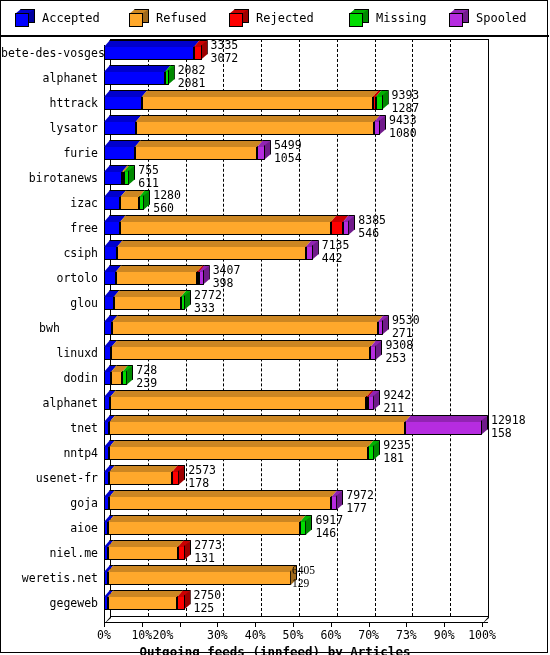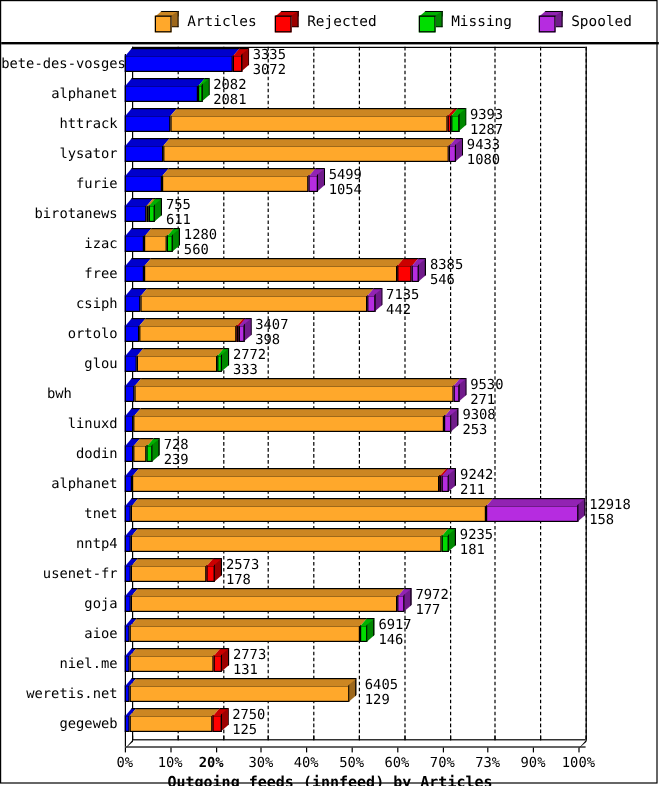--- a/index.html
+++ b/index.html
@@ -40,27 +40,35 @@
   .seg{position:absolute;top:0;height:14px;border:1px solid #000;box-sizing:border-box;}
   .vlabel{position:absolute;font-size:11.5px;color:#000;white-space:nowrap;line-height:12.5px;}
   .xtitle{position:absolute;width:100%;text-align:center;font-size:12.5px;font-weight:bold;color:#000;}
 </style>
 </head>
 <body>
 
 <div id="frame">
 
   <div id="legend">
+      <div class="legend-item" style="position: absolute; left: 14px; top: 8px;">
+        <span class="cube">
+          <span class="top" style="background: rgb(0, 0, 204);"></span>
+          <span class="side" style="background: rgb(0, 0, 158);"></span>
+          <span class="face" style="background: rgb(0, 0, 255);"></span>
+        </span>
+        <span class="legend-label">Accepted</span>
+      </div>
       <div class="legend-item" style="position: absolute; left: 128px; top: 8px;">
         <span class="cube">
           <span class="top" style="background: rgb(204, 134, 34);"></span>
           <span class="side" style="background: rgb(158, 104, 27);"></span>
           <span class="face" style="background: rgb(255, 168, 43);"></span>
         </span>
-        <span class="legend-label">Articles</span>
+        <span class="legend-label">Refused</span>
       </div>
       <div class="legend-item" style="position: absolute; left: 228px; top: 8px;">
         <span class="cube">
           <span class="top" style="background: rgb(203, 0, 0);"></span>
           <span class="side" style="background: rgb(157, 0, 0);"></span>
           <span class="face" style="background: rgb(254, 0, 0);"></span>
         </span>
         <span class="legend-label">Rejected</span>
       </div>
       <div class="legend-item" style="position: absolute; left: 348px; top: 8px;">
@@ -101,21 +109,21 @@
       <div style="position: absolute; left: 103px; top: 579px; width: 7px; height: 7px; border-top: 1px solid rgb(0, 0, 0); transform-origin: 0px 100%; clip-path: polygon(0px 100%, 100% 0px, 100% 2px, 0px 100%); background: rgb(0, 0, 0);"></div>
       <div style="position: absolute; left: 481px; top: 579px; width: 7px; height: 7px; border-top: 1px solid rgb(0, 0, 0); transform-origin: 0px 100%; clip-path: polygon(0px 100%, 100% 0px, 100% 2px, 0px 100%); background: rgb(0, 0, 0);"></div>
       <div class="tick" style="left: 103px; top: 586px;"></div>
       <div class="tick" style="left: 109px; top: 576px; height: 4px;"></div>
       <div class="xtick-label" style="left: 79px; top: 591px; width: 48px;">0%</div>
       <div class="tick" style="left: 140.8px; top: 586px;"></div>
       <div class="tick" style="left: 146.8px; top: 576px; height: 4px;"></div>
       <div class="xtick-label" style="left: 116.8px; top: 591px; width: 48px;">10%</div>
       <div class="tick" style="left: 178.6px; top: 586px;"></div>
       <div class="tick" style="left: 184.6px; top: 576px; height: 4px;"></div>
-      <div class="xtick-label" style="left: 151px; top: 591px; width: 48px; font-weight: bold;">20%</div>
+      <div class="xtick-label" style="left: 138px; top: 591px; width: 48px;">20%</div>
       <div class="tick" style="left: 216.4px; top: 586px;"></div>
       <div class="tick" style="left: 222.4px; top: 576px; height: 4px;"></div>
       <div class="xtick-label" style="left: 192.4px; top: 591px; width: 48px;">30%</div>
       <div class="tick" style="left: 254.2px; top: 586px;"></div>
       <div class="tick" style="left: 260.2px; top: 576px; height: 4px;"></div>
       <div class="xtick-label" style="left: 230.2px; top: 591px; width: 48px;">40%</div>
       <div class="tick" style="left: 292px; top: 586px;"></div>
       <div class="tick" style="left: 298px; top: 576px; height: 4px;"></div>
       <div class="xtick-label" style="left: 268px; top: 591px; width: 48px;">50%</div>
       <div class="tick" style="left: 329.8px; top: 586px;"></div>
@@ -590,21 +598,21 @@
         <div style="position: absolute; left: -1px; top: -7px; width: 9.78px; height: 7px; background: rgb(0, 0, 204); clip-path: polygon(6px 0px, 100% 0px, 3.78px 100%, 0px 100%);">
           <div style="position: absolute; left: 0px; top: 0px; width: 100%; height: 1px; background: rgb(0, 0, 0);"></div>
         </div>
       </div>
       <div class="seg" style="left: 106.78px; top: 534px; width: 183.632px; background: rgb(255, 168, 43);">
         <div style="position: absolute; left: -1px; top: -7px; width: 189.632px; height: 7px; background: rgb(204, 134, 34); clip-path: polygon(6px 0px, 100% 0px, 183.632px 100%, 0px 100%);">
           <div style="position: absolute; left: 0px; top: 0px; width: 100%; height: 1px; background: rgb(0, 0, 0);"></div>
         </div>
         <div style="position: absolute; left: 181.632px; top: -7px; width: 7px; height: 20px; background: rgb(158, 104, 27); border: 1px solid rgb(0, 0, 0); box-sizing: border-box; clip-path: polygon(0px 6px, 100% 0px, 100% 14px, 0px 100%);"></div>
       </div>
-      <div class="vlabel" style="left: 303px; top: 527px;">
+      <div class="vlabel" style="left: 291px; top: 527px; font-family: Liberation Serif, serif;">
         <div>6405</div>
         <div>129</div>
       </div>
       <div class="ylabel" style="width: 97px; left: 0px; top: 560px;">gegeweb</div>
       <div class="seg" style="left: 103px; top: 559px; width: 3.6666px; background: rgb(0, 0, 255);">
         <div style="position: absolute; left: -1px; top: -7px; width: 9.6666px; height: 7px; background: rgb(0, 0, 204); clip-path: polygon(6px 0px, 100% 0px, 3.6666px 100%, 0px 100%);">
           <div style="position: absolute; left: 0px; top: 0px; width: 100%; height: 1px; background: rgb(0, 0, 0);"></div>
         </div>
       </div>
       <div class="seg" style="left: 106.667px; top: 559px; width: 69.5142px; background: rgb(255, 168, 43);">

